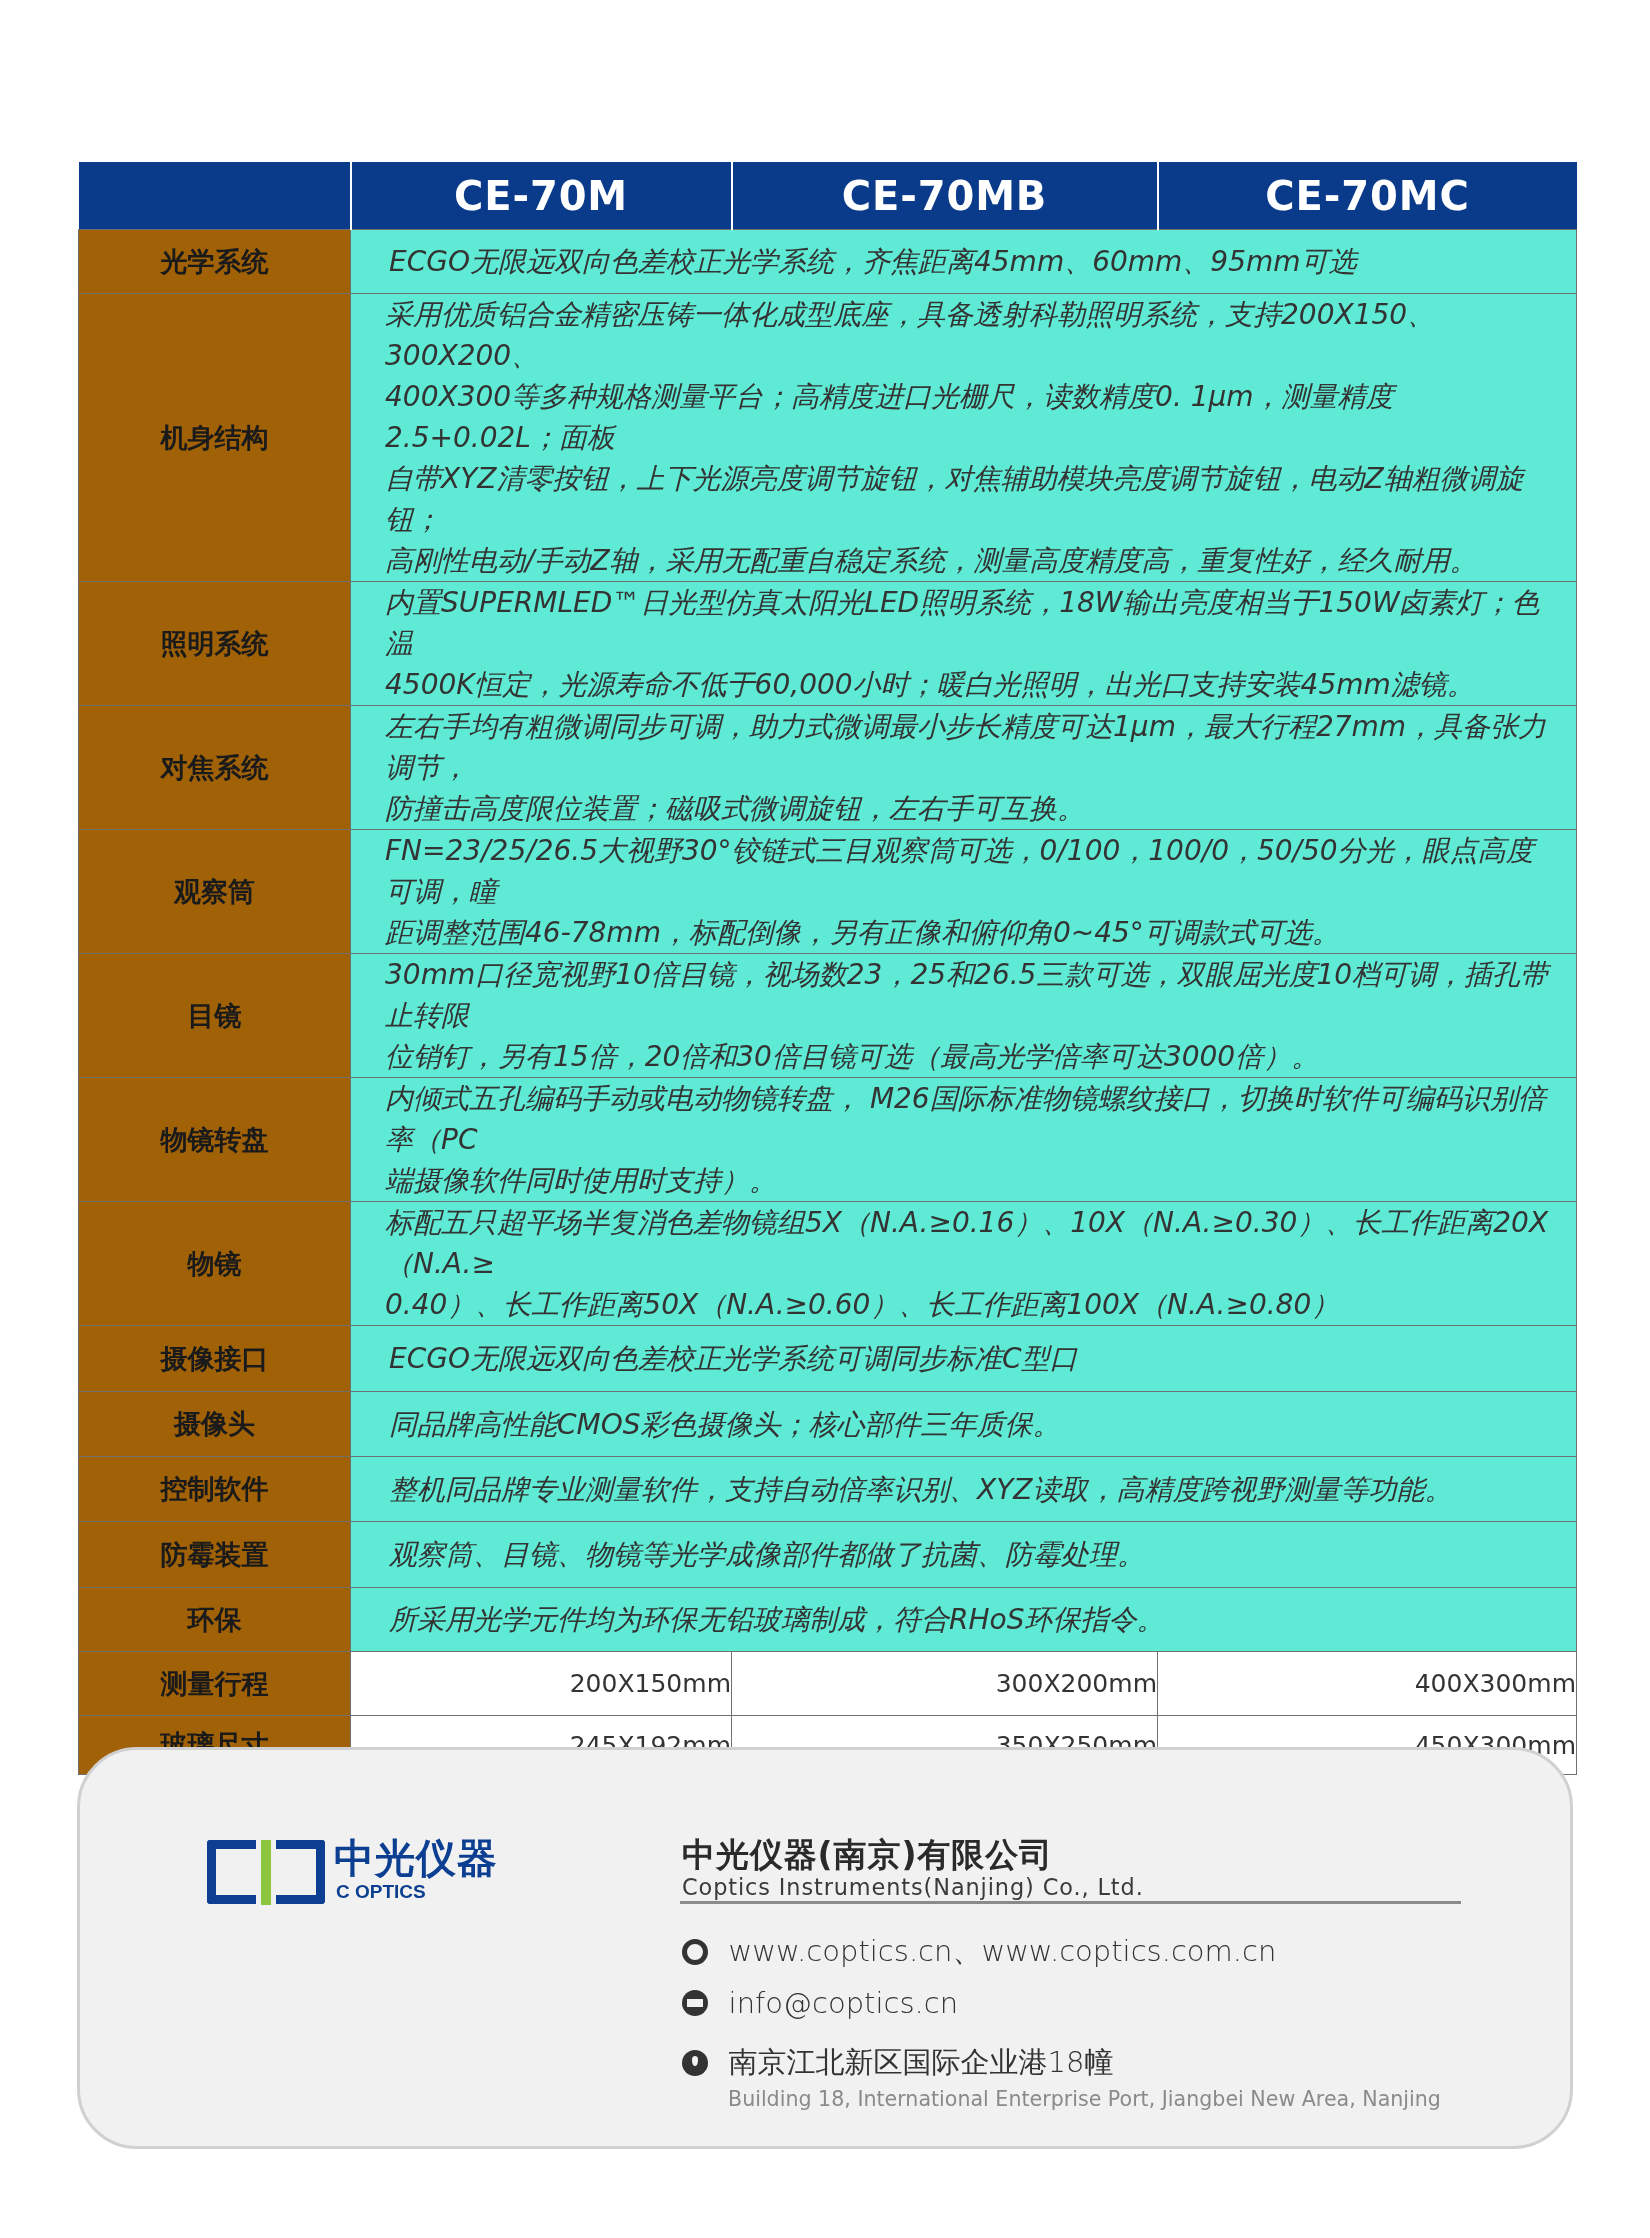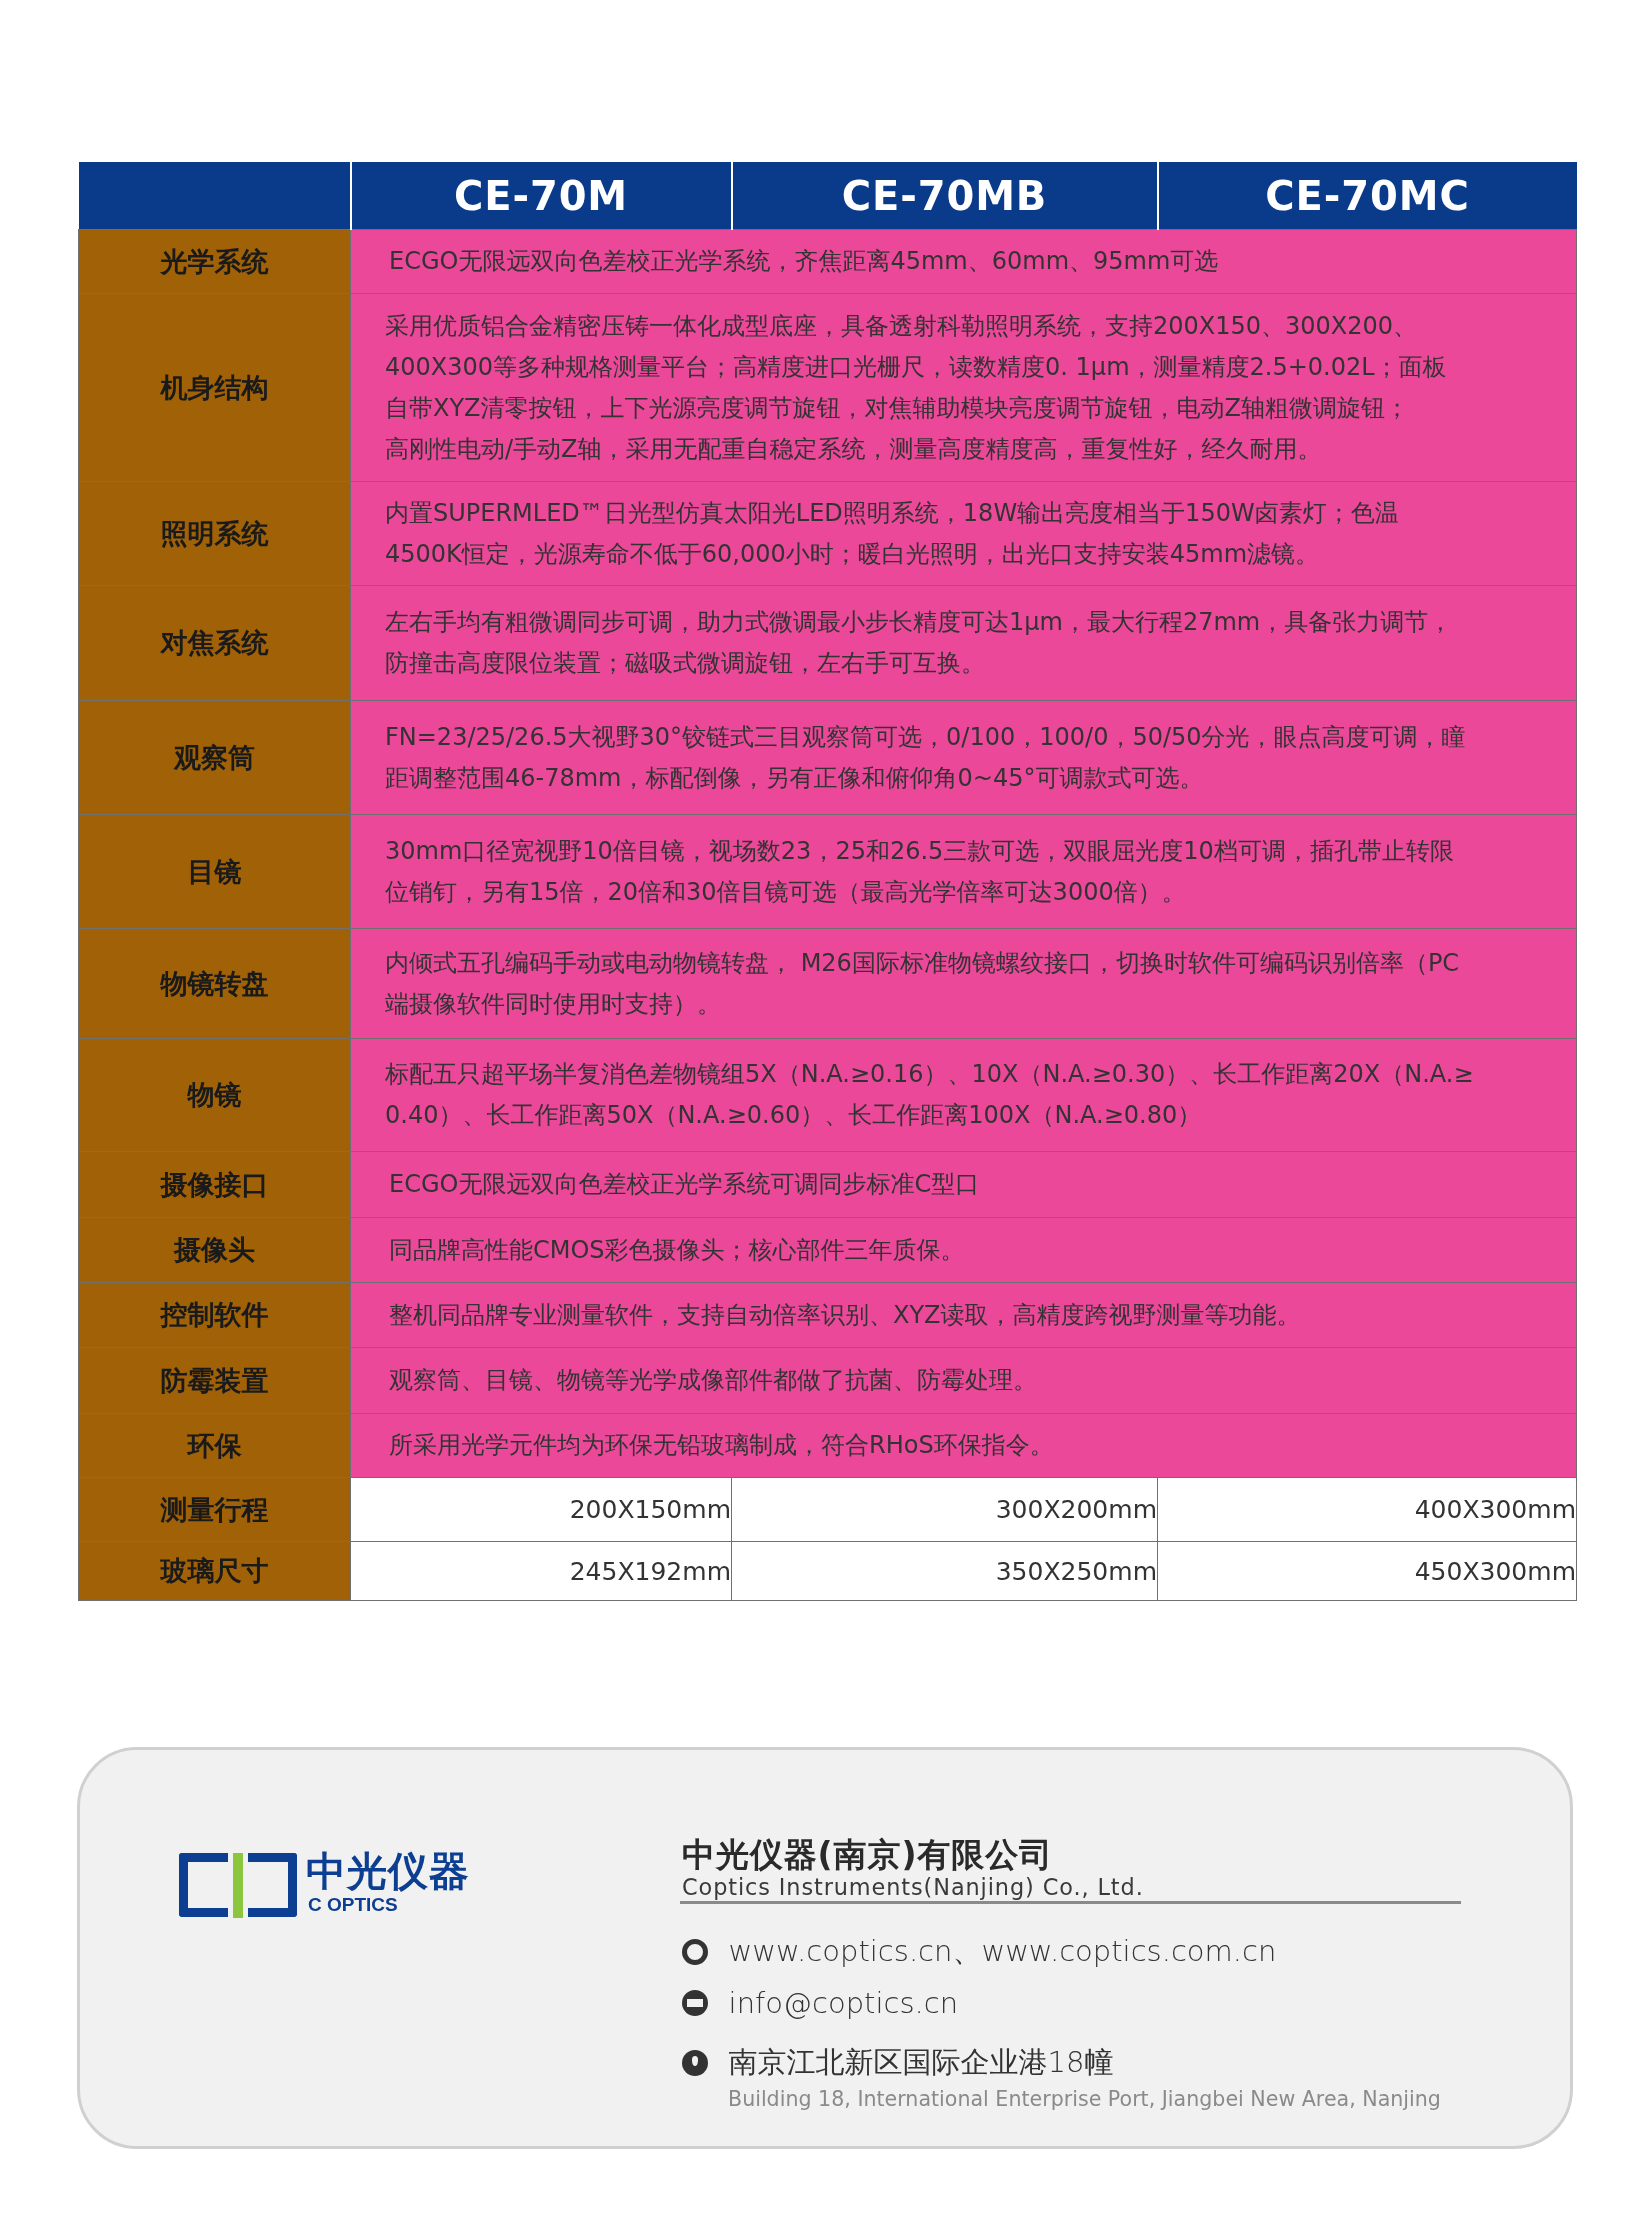--- a/index.html
+++ b/index.html
@@ -17,32 +17,32 @@
     background: #0a3a8a; color: #fff; height: 67px;
     font-family: "DejaVu Sans", sans-serif; font-weight: bold; font-size: 40px;
     letter-spacing: 0.9px; text-align: center; border-left: 2.6px solid #fff;
   }
   .hdr th:first-child { border-left: none; }
   .row td { border: 1.7px solid #707070; }
   .lbl {
     background: #a16207; text-align: center; font-weight: bold; font-size: 27px; color: #1a1a1a;
   }
   .val {
-    background: #ec4899; font-size: 24px; line-height: 41px; color: #333;
-    padding: 0 15.5px 0 38px !important; vertical-align: middle;
+    background: #5eead4; font-size: 28px; line-height: 41px; color: #333;
+    padding: 0 15.5px 0 38px !important; vertical-align: middle; font-style: italic;
   }
   .val.nar { padding-left: 34px !important; }
   .val-split { font-size: 25px; color: #333; padding-left: 41px !important; text-align: right; }
   .val-split.c3 { padding-left: 46px !important; }
 
   .footer {
     position: absolute; left: 77px; top: 1747px; width: 1496px; height: 402px;
     background: #f1f1f1; border: 3.4px solid #d0d0d0; border-radius: 60px; box-sizing: border-box;
   }
-  .logo { position: absolute; left: 99px; top: 81px; width: 327px; height: 77px; margin-top: 13px; }
+  .logo { position: absolute; left: 127px; top: 81px; width: 327px; height: 77px; }
   .logo .br-l {
     position: absolute; left: 0; top: 8.6px; width: 40px; height: 46px;
     border: 9.5px solid #0c3f91; border-right: none; border-radius: 3.4px 0 0 3.4px;
   }
   .logo .bar { position: absolute; left: 54px; top: 8.6px; width: 10.3px; height: 65px; background: #8cc63f; }
   .logo .br-r {
     position: absolute; left: 69px; top: 8.6px; width: 40px; height: 46px;
     border: 9.5px solid #0c3f91; border-left: none; border-radius: 0 3.4px 3.4px 0;
   }
   .logo .cn {

